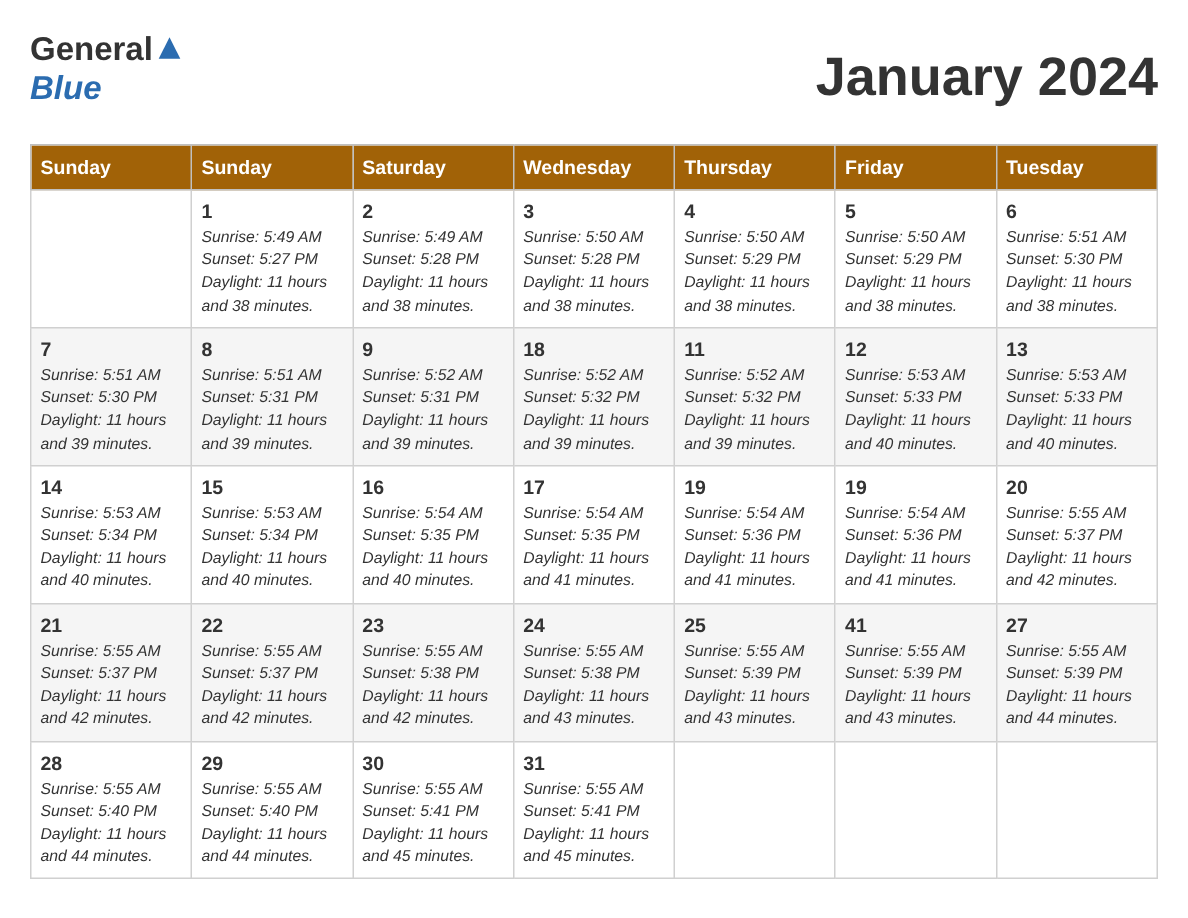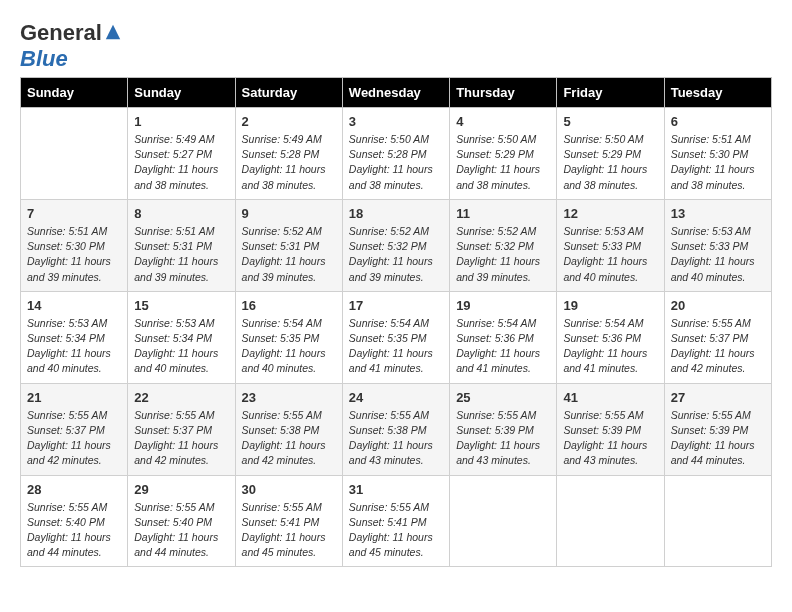--- a/index.html
+++ b/index.html
@@ -7,21 +7,21 @@
       font-family: Arial, sans-serif;
       background: #fff;
       width: 792px;
       min-height: 612px;
       padding: 20px;
     }
     .header {
       display: flex;
       justify-content: space-between;
       align-items: flex-end;
-      margin-bottom: 5px;
+      margin-bottom: 24px;
     }
     .logo {
       display: flex;
       flex-direction: column;
       align-items: flex-start;
     }
     .logo-text {
       display: flex;
       align-items: center;
       font-size: 22px;
@@ -46,21 +46,21 @@
       font-size: 16px;
       color: #555;
       margin-top: 2px;
     }
     table {
       width: 100%;
       border-collapse: collapse;
       font-size: 11px;
     }
     thead tr {
-      background-color: #000000;
+      background-color: #a16207;
       color: #fff;
     }
     thead th {
       padding: 7px 6px;
       text-align: left;
       font-weight: bold;
       font-size: 13px;
       border: 1px solid #c0c0c0;
     }
     tbody tr {
@@ -96,20 +96,21 @@
   <div class="logo">
     <div class="logo-text">
       <span class="logo-general">General</span>
       <svg class="logo-icon" viewBox="0 0 20 20">
         <polygon points="10,2 18,18 2,18" fill="#2b6cb0"></polygon>
       </svg>
     </div>
     <span class="logo-blue" style="font-size:22px;font-weight:bold;">Blue</span>
   </div>
   <div class="title-block">
+    <div class="month-title">January 2024</div>
   </div>
 </div>
 
 <table>
   <thead>
     <tr>
     <th>Sunday</th>
         <th>Sunday</th>
         <th>Saturday</th>
         <th>Wednesday</th>

